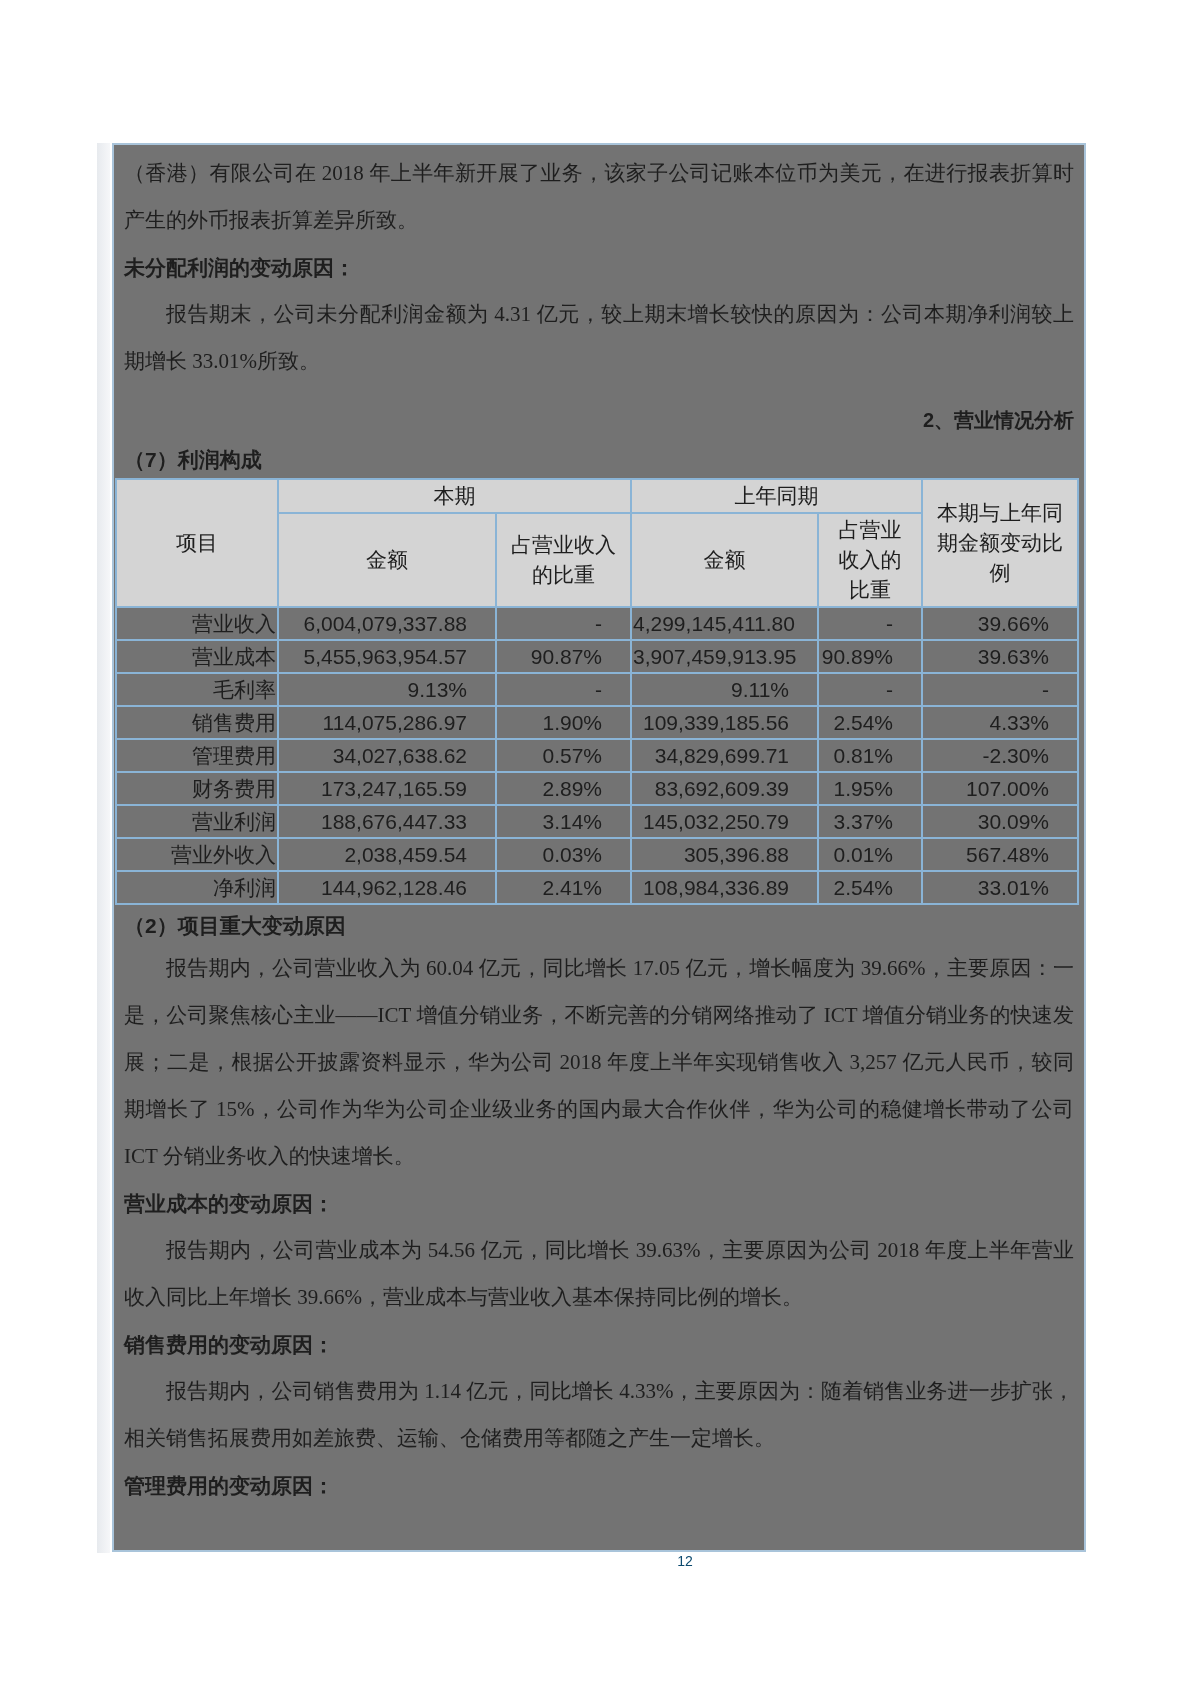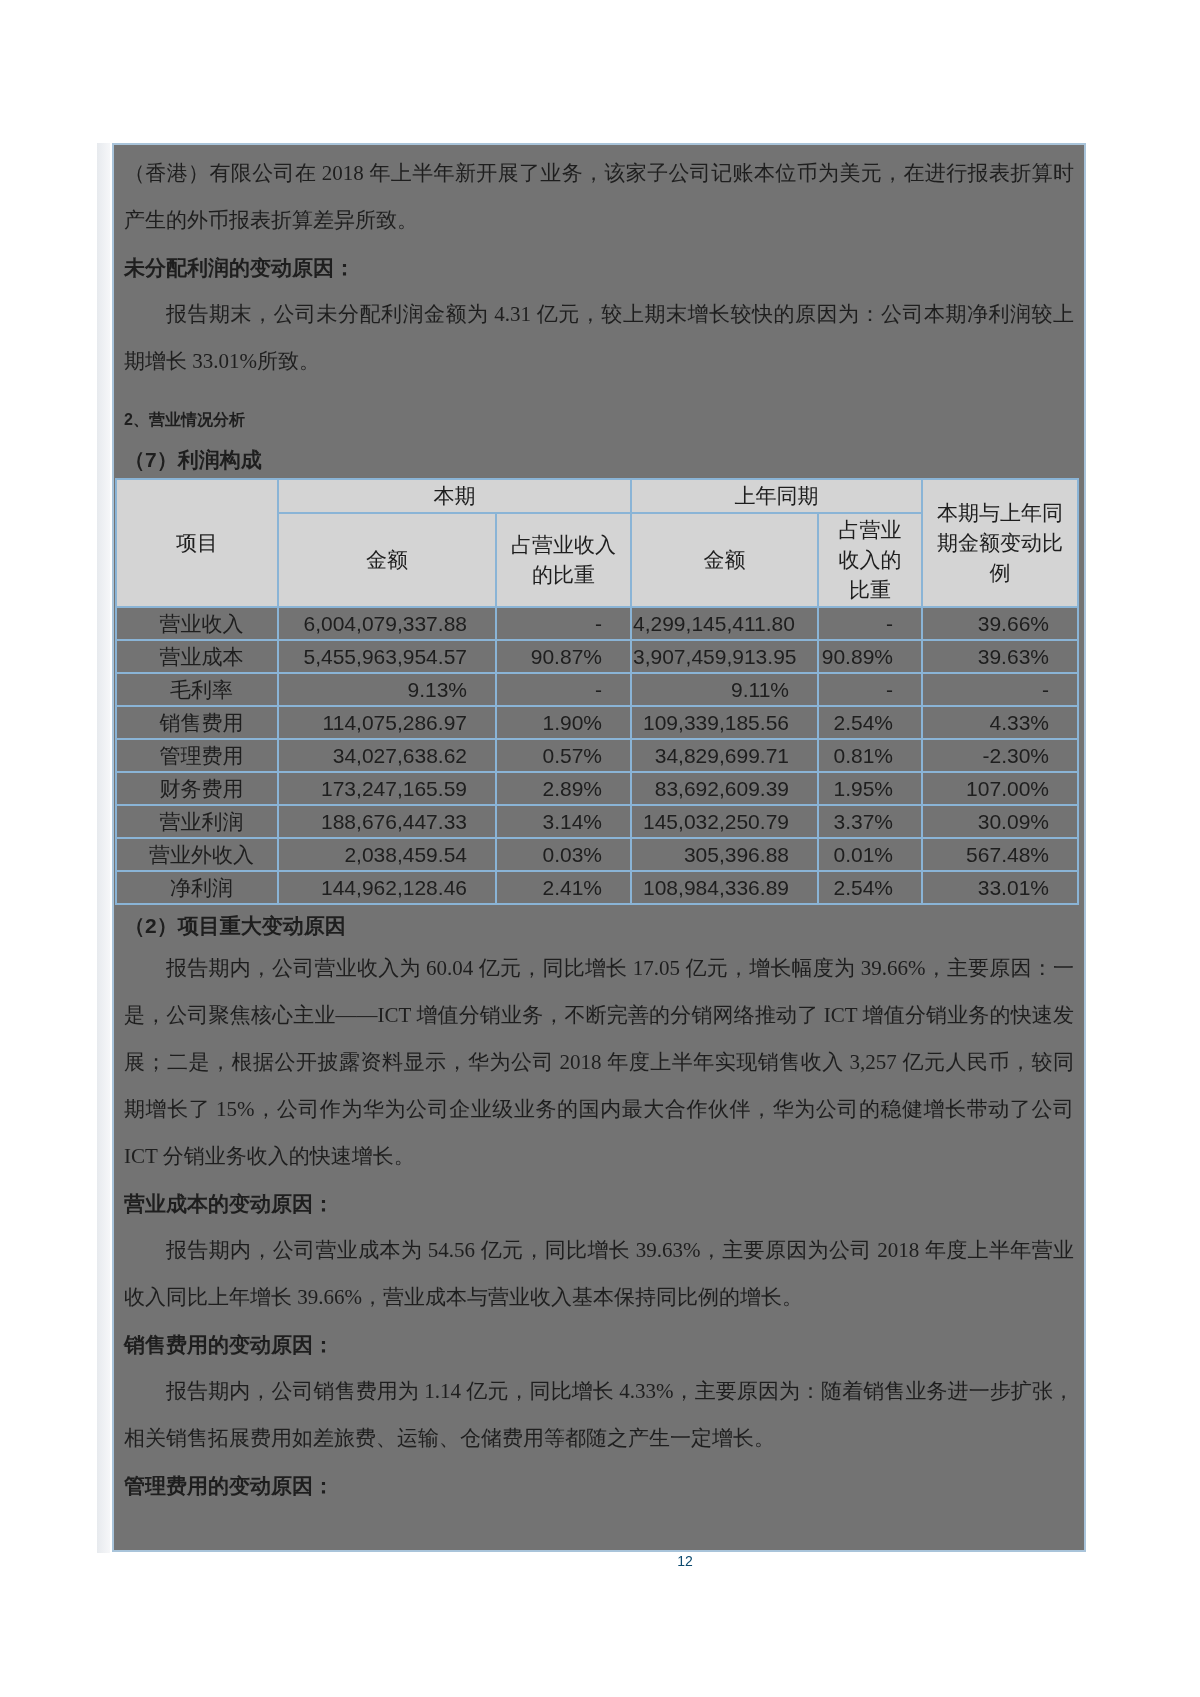--- a/index.html
+++ b/index.html
@@ -23,22 +23,23 @@
   .body{
     font-size:21px;line-height:47px;margin:0;
     text-align:justify;text-indent:2em;
   }
   .noindent{text-indent:0;}
   .h-bold{
     font-size:21px;line-height:47px;font-weight:bold;
     font-family:"Liberation Sans","DejaVu Sans",sans-serif;
   }
   .h2{
-    font-size:16px;line-height:42px;font-weight:bold;margin-top:14px;
-    font-family:"Liberation Sans","DejaVu Sans",sans-serif;
+    font-size:20px;line-height:42px;font-weight:bold;margin-top:14px;
+    font-family:"Liberation Sans","DejaVu Sans",sans-serif;
+    text-align:right;
   }
   .h3{
     font-size:21px;line-height:37px;font-weight:bold;
     font-family:"Liberation Sans","DejaVu Sans",sans-serif;
   }
   table.profit{
     border-collapse:collapse;table-layout:fixed;
     width:962px;margin-left:-9px;
   }
   table.profit td{
@@ -49,21 +50,21 @@
   table.profit .th{
     background:#d4d4d4;text-align:center;vertical-align:middle;
     line-height:30px;
   }
   .thr1{height:33px;}
   .thr2{height:94px;}
   tbody tr{height:33px;}
   td.ratio1{padding:0 8px;}
   td.ratio2{padding:0 16px;}
   td.chg{padding:5px 14px;}
-  td.item{padding-left:10px;text-align:center;vertical-align:middle;}
+  td.item{padding-left:10px;text-align:right;vertical-align:middle;}
   td.num{
     padding-right:28px;text-align:right;vertical-align:middle;
     font-family:"Liberation Sans","DejaVu Sans",sans-serif;
     font-size:20px;
   }
   .sub2{margin-top:2px;line-height:38px;}
   .pagenum{
     position:absolute;left:640px;top:1553px;width:90px;text-align:center;
     font-size:14px;
     font-family:"Liberation Sans","DejaVu Sans",sans-serif;

